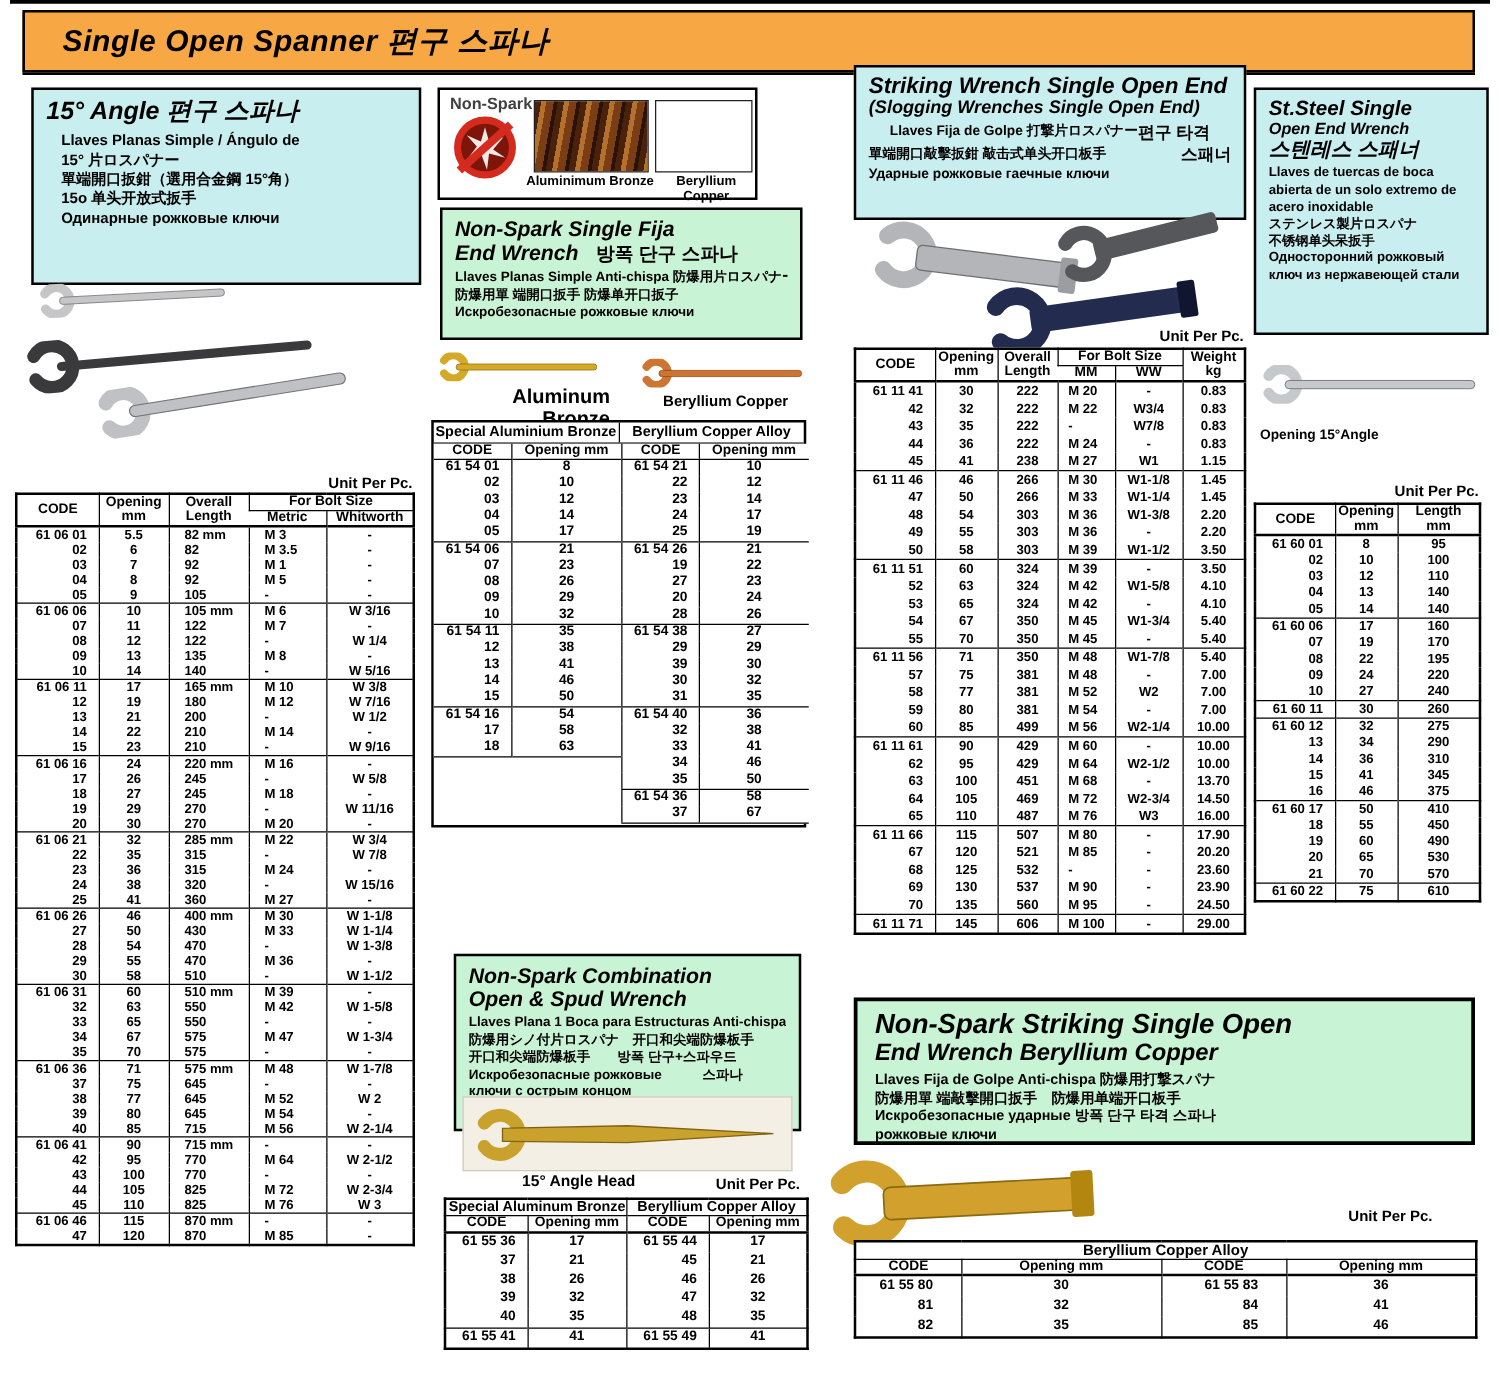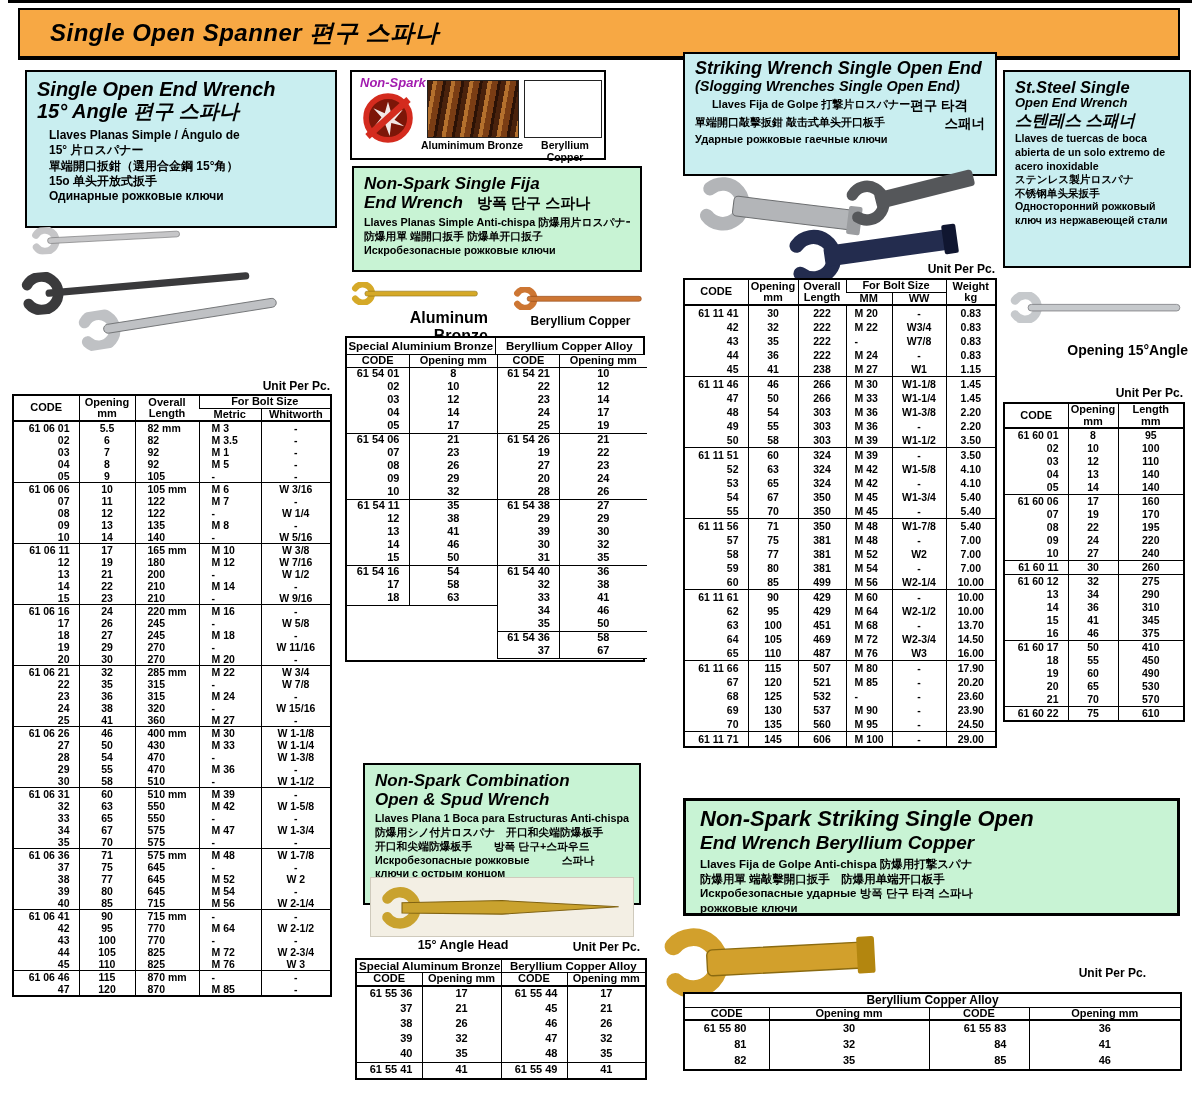--- a/index.html
+++ b/index.html
@@ -80,21 +80,20 @@
 
 <div id="page">
 
   <div class="abs" id="top-line"></div>
 
   <div class="abs" id="header-bar">
     <div class="t">Single Open Spanner  편구 스파나</div>
   </div>
 
   <div class="abs cyan-box" style="left:25px;top:70px;width:312px;height:158px;">
-    <div class="box-title" style="font-size:20px;">Single Open End Wrench</div>
     <div class="box-title" style="font-size:20px;">15° Angle  편구 스파나</div>
     <div class="box-lines" style="font-size:12px;margin-top:5px;padding-left:12px;">
         <div>Llaves Planas Simple / Ángulo de</div>
         <div>15° 片ロスパナー</div>
         <div>單端開口扳鉗（選用合金鋼 15°角）</div>
         <div>15o 单头开放式扳手</div>
         <div>Одинарные рожковые ключи</div>
       </div>
   </div>
 
@@ -468,21 +467,21 @@
           <td>47</td>
           <td>120</td>
           <td>870</td>
           <td>M 85</td>
           <td>-</td>
         </tr>
       </tbody>
   </table>
 
   <div class="abs" style="left:350px;top:70px;width:256px;height:90px;border:2px solid #000;background:#fff;box-sizing:border-box;">
-    <div class="abs" style="left:8px;top:3px;font-size:13px;font-weight:bold;color:#a21caf;font-style:italic;">Non-Spark</div>
+    <div class="abs" style="left:8px;top:3px;font-size:13px;font-weight:bold;color:#404040;">Non-Spark</div>
     <svg class="abs" style="left:10px;top:20px;width:52px;height:52px;" viewBox="0 0 64 64">
       <circle cx="32" cy="32" r="27" fill="#7d1608" stroke="#d42b1e" stroke-width="7"></circle>
       <polygon points="32,12 36,26 50,22 40,34 52,42 36,38 34,54 28,38 14,44 24,31 14,20 28,26" fill="#fff" opacity="0.9"></polygon>
       <rect x="-2" y="28" width="68" height="8" fill="#d42b1e" transform="rotate(-42 32 32)"></rect>
     </svg>
     <div class="abs photo" style="left:75px;top:8px;width:90px;height:56px;" id="photo-albr"></div>
     <div class="abs photo" style="left:172px;top:8px;width:76px;height:56px;" id="photo-becu"></div>
     <div class="abs lbl" style="left:60px;top:67px;width:120px;font-size:10.5px;text-align:center;">Aluminimum Bronze</div>
     <div class="abs lbl" style="left:172px;top:67px;width:82px;font-size:10.5px;text-align:center;">Beryllium Copper</div>
   </div>
@@ -1037,21 +1036,21 @@
         <div>不锈钢单头呆扳手</div>
         <div>Односторонний рожковый</div>
         <div>ключ из нержавеющей стали</div>
       </div>
   </div>
 
   <svg class="abs" style="left:1008px;top:292px;width:178px;" viewBox="0 0 230 40">
     <path d="M9 11 A 16 16 0 1 1 9 29" fill="none" stroke="#c6c9cc" stroke-width="11" stroke-linecap="round"></path>
     <rect x="26" y="16" width="196" height="8.5" rx="4" fill="#c6c9cc" stroke="#77797c" stroke-width="1"></rect>
   </svg>
-  <div class="abs lbl" style="left:1008px;top:342px;width:180px;font-size:14px;text-align:right;">Opening 15°Angle</div>
+  <div class="abs lbl" style="left:1008px;top:342px;width:180px;font-size:11px;text-align:left;">Opening 15°Angle</div>
 
   <div class="abs unit" style="left:1083px;top:386px;width:100px;">Unit Per Pc.</div>
 
   <table class="abs cat framed" id="t6160" style="left:1003px;top:402px;">
     <colgroup>
         <col style="width:64px">
         <col style="width:50px">
         <col style="width:66px">
       </colgroup>
     <thead>

